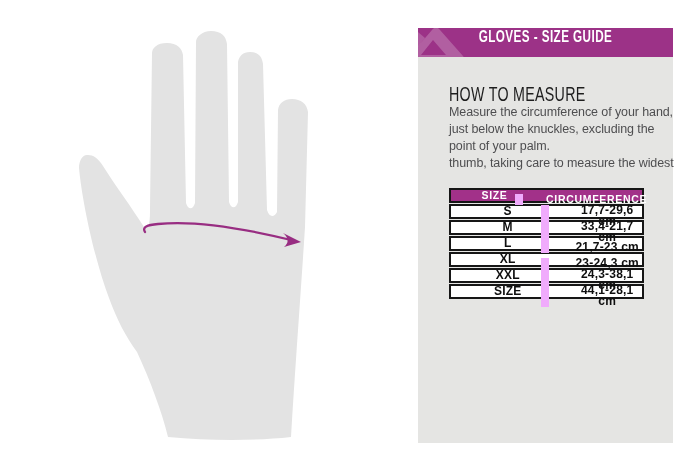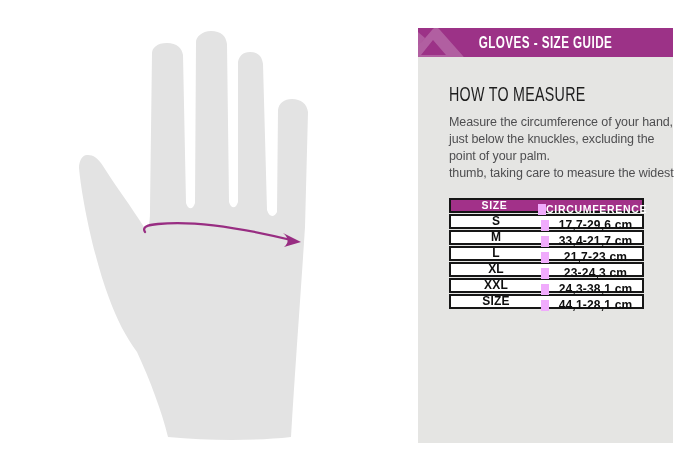--- a/index.html
+++ b/index.html
@@ -15,40 +15,40 @@
     position:absolute;left:418px;top:28px;width:255px;height:415px;
     background:#e5e5e3;
   }
   .banner{
     position:absolute;left:0;top:0;width:255px;height:29px;
     background:#9c3287;overflow:hidden;
   }
   .banner-logo{position:absolute;left:-7px;top:-2px;}
   .banner-title{
     position:absolute;left:0;top:0;width:100%;height:100%;
-    display:flex;align-items:center;justify-content:center;
+    display:flex;align-items:flex-start;justify-content:center;
     color:#ffffff;font-size:16px;font-weight:bold;white-space:nowrap;
   }
   .banner-title .cond{display:inline-block;transform:scaleX(0.73);transform-origin:50% 50%;letter-spacing:0.6px;}
   .content{position:absolute;left:31px;top:29px;width:196px;}
   .hdg{
     margin:26px 0 0 0;color:#1e1e1e;font-size:21px;font-weight:normal;
     white-space:nowrap;line-height:21px;
   }
   .hdg .cond{display:inline-block;transform:scaleX(0.68);transform-origin:0 50%;letter-spacing:0.4px;}
-  .instructions{margin-top:10px;color:#4e4e50;font-size:12.5px;line-height:17px;letter-spacing:-0.1px;}
+  .instructions{color:#4e4e50;font-size:12.5px;line-height:17px;letter-spacing:-0.1px;}
   .instructions div{white-space:nowrap;}
   
   .size-table{margin-top:16px;width:195px;}
   .trow{
     display:flex;border:2px solid #161616;background:#ffffff;
     margin-bottom:1px;height:11px;align-items:center;
   }
   .trow.thead{background:#a23189;color:#ffffff;}
-  .tcell{text-align:center;font-weight:bold;line-height:11px;}
+  .tcell{text-align:center;font-weight:bold;line-height:11px;padding-left:23px;}
   .tcell.c1{width:93px;}
   .tcell.c2{width:96px;border-left:8px solid #f0abfc;margin-top:8px;}
   .thead .tcell{font-size:10.5px;letter-spacing:0.7px;}
   .trow:not(.thead) .tcell{font-size:12px;color:#0f0f0f;letter-spacing:0.2px;}
 </style>
 </head>
 <body>
 
 <div class="stage">
 

